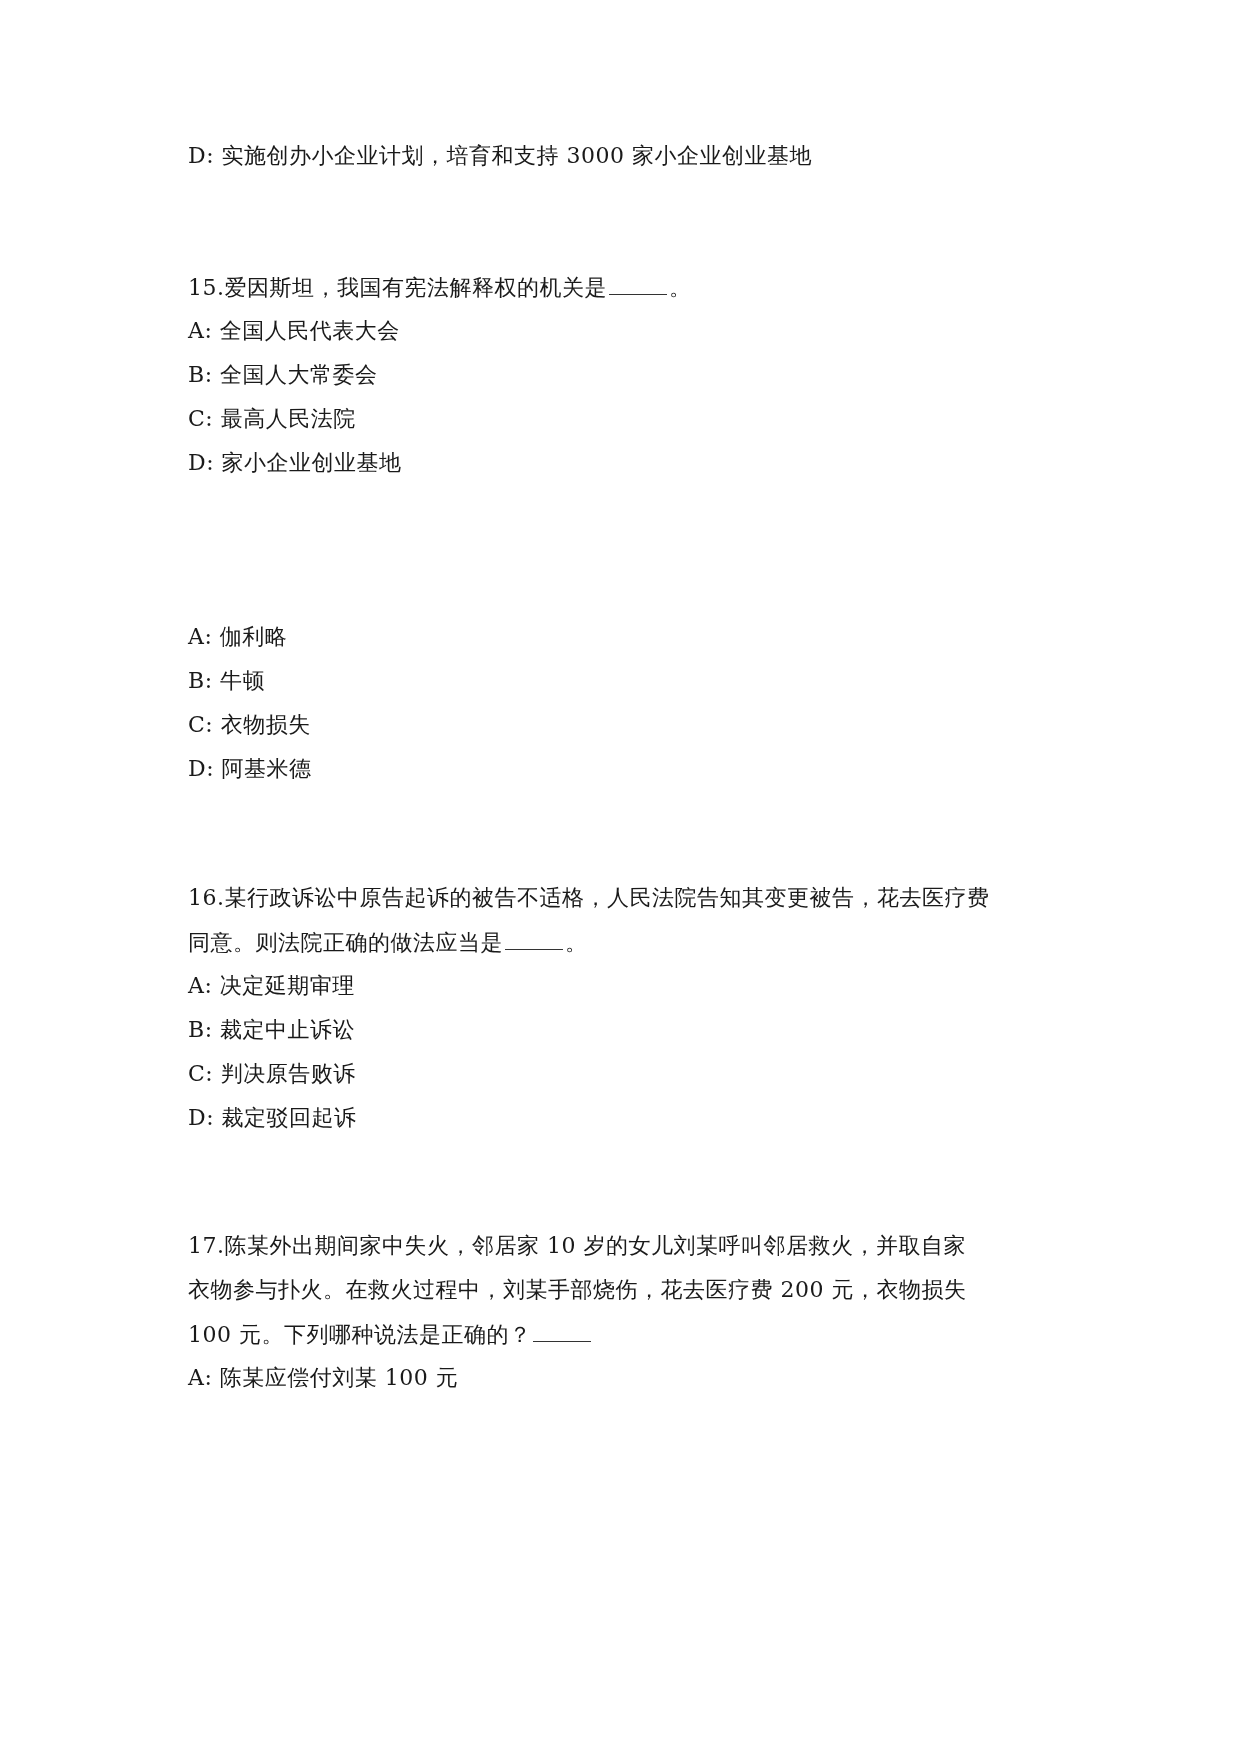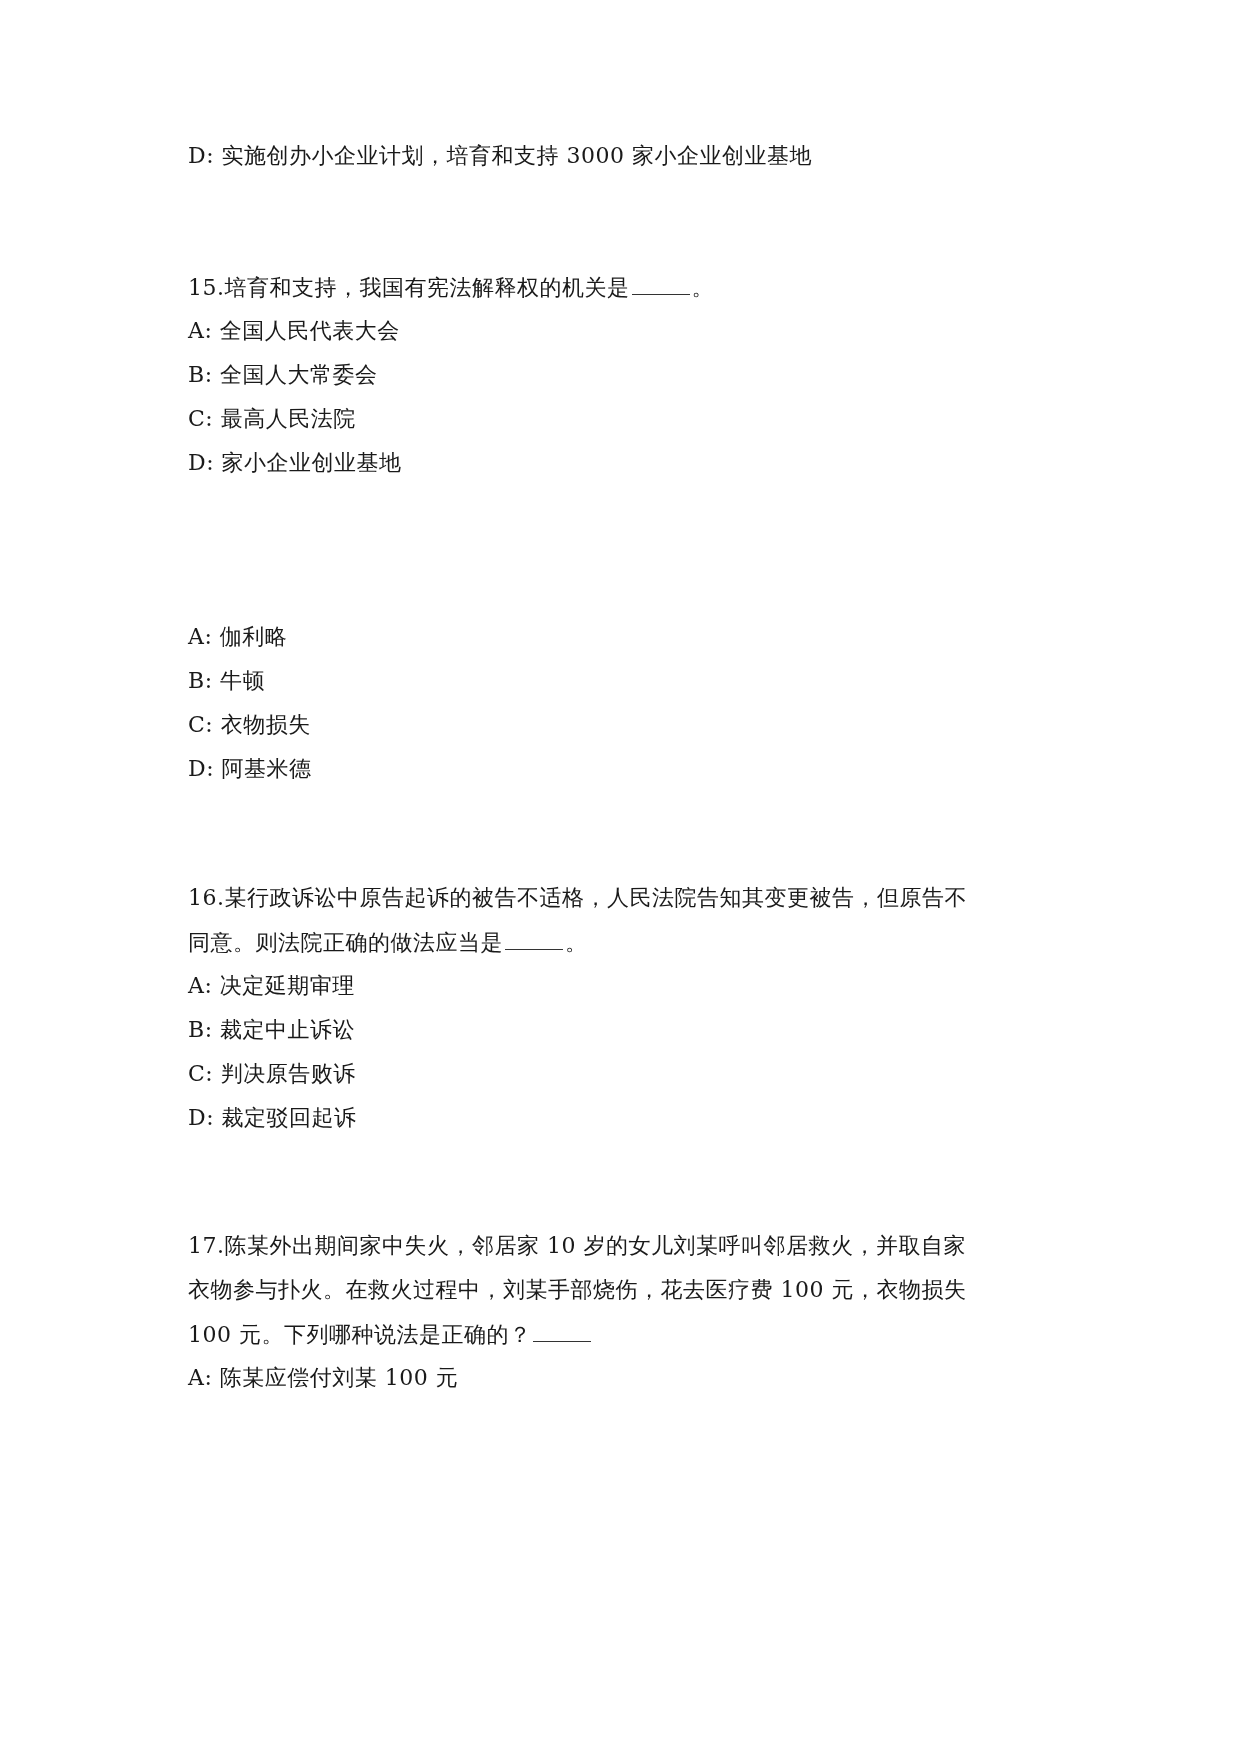--- a/index.html
+++ b/index.html
@@ -17,45 +17,45 @@
   .blank { display: inline-block; width: 58px; border-bottom: 1.5px solid #333; height: 20px; vertical-align: baseline; margin: 0 2px; }
 </style>
 </head>
 <body>
 
 <div class="page">
 
   <div class="line" style="top:143px">D: 实施创办小企业计划，培育和支持 3000 家小企业创业基地</div>
 
   <div class="line" style="top:274px">
-    <span>15.</span><span>培育和支持，我国有宪法解释权的机关是</span><span class="blank"></span><span>。</span>
+    <span>15.</span><span>爱因斯坦，我国有宪法解释权的机关是</span><span class="blank"></span><span>。</span>
   </div>
   <div class="line" style="top:318px">A: 全国人民代表大会</div>
   <div class="line" style="top:362px">B: 全国人大常委会</div>
   <div class="line" style="top:406px">C: 最高人民法院</div>
   <div class="line" style="top:450px">D: 家小企业创业基地</div>
 
   <div class="line" style="top:624px">A: 伽利略</div>
   <div class="line" style="top:668px">B: 牛顿</div>
   <div class="line" style="top:712px">C: 衣物损失</div>
   <div class="line" style="top:756px">D: 阿基米德</div>
 
   <div class="line" style="top:885px">
-    <span>16.</span><span>某行政诉讼中原告起诉的被告不适格，人民法院告知其变更被告，但原告不</span>
+    <span>16.</span><span>某行政诉讼中原告起诉的被告不适格，人民法院告知其变更被告，花去医疗费</span>
   </div>
   <div class="line" style="top:929px">
     <span>同意。则法院正确的做法应当是</span><span class="blank"></span><span>。</span>
   </div>
   <div class="line" style="top:973px">A: 决定延期审理</div>
   <div class="line" style="top:1017px">B: 裁定中止诉讼</div>
   <div class="line" style="top:1061px">C: 判决原告败诉</div>
   <div class="line" style="top:1105px">D: 裁定驳回起诉</div>
 
   <div class="line" style="top:1233px">
     <span>17.</span><span>陈某外出期间家中失火，邻居家 10 岁的女儿刘某呼叫邻居救火，并取自家</span>
   </div>
-  <div class="line" style="top:1277px">衣物参与扑火。在救火过程中，刘某手部烧伤，花去医疗费 100 元，衣物损失</div>
+  <div class="line" style="top:1277px">衣物参与扑火。在救火过程中，刘某手部烧伤，花去医疗费 200 元，衣物损失</div>
   <div class="line" style="top:1321px">
     <span>100 元。下列哪种说法是正确的？</span><span class="blank"></span>
   </div>
   <div class="line" style="top:1365px">A: 陈某应偿付刘某 100 元</div>
 
 </div>
 
 </body></html>

